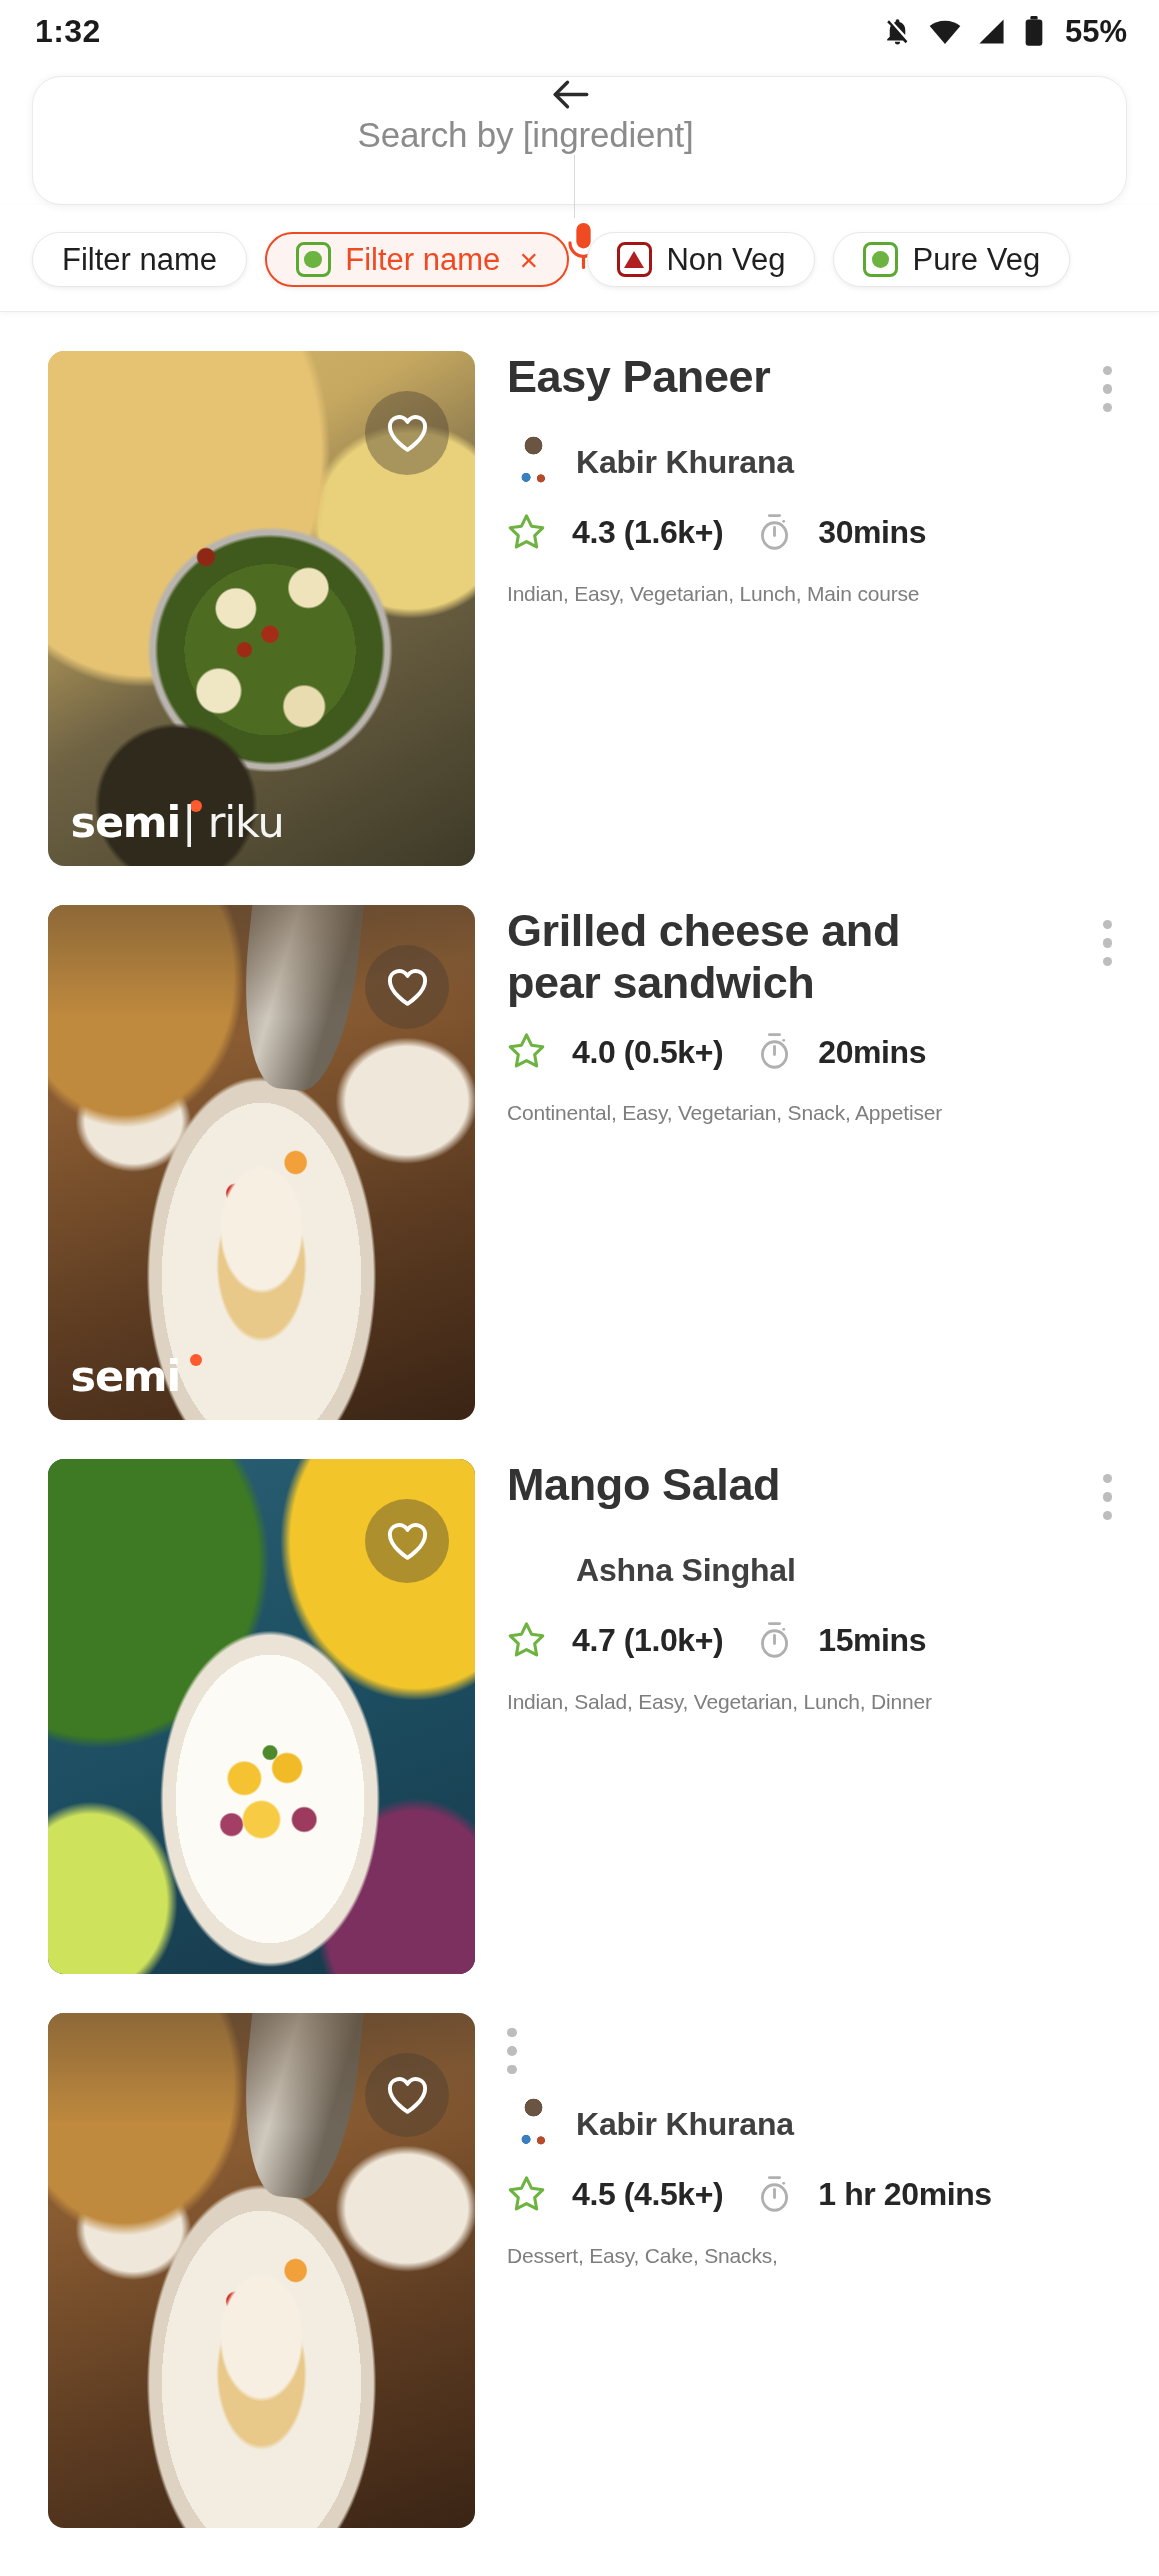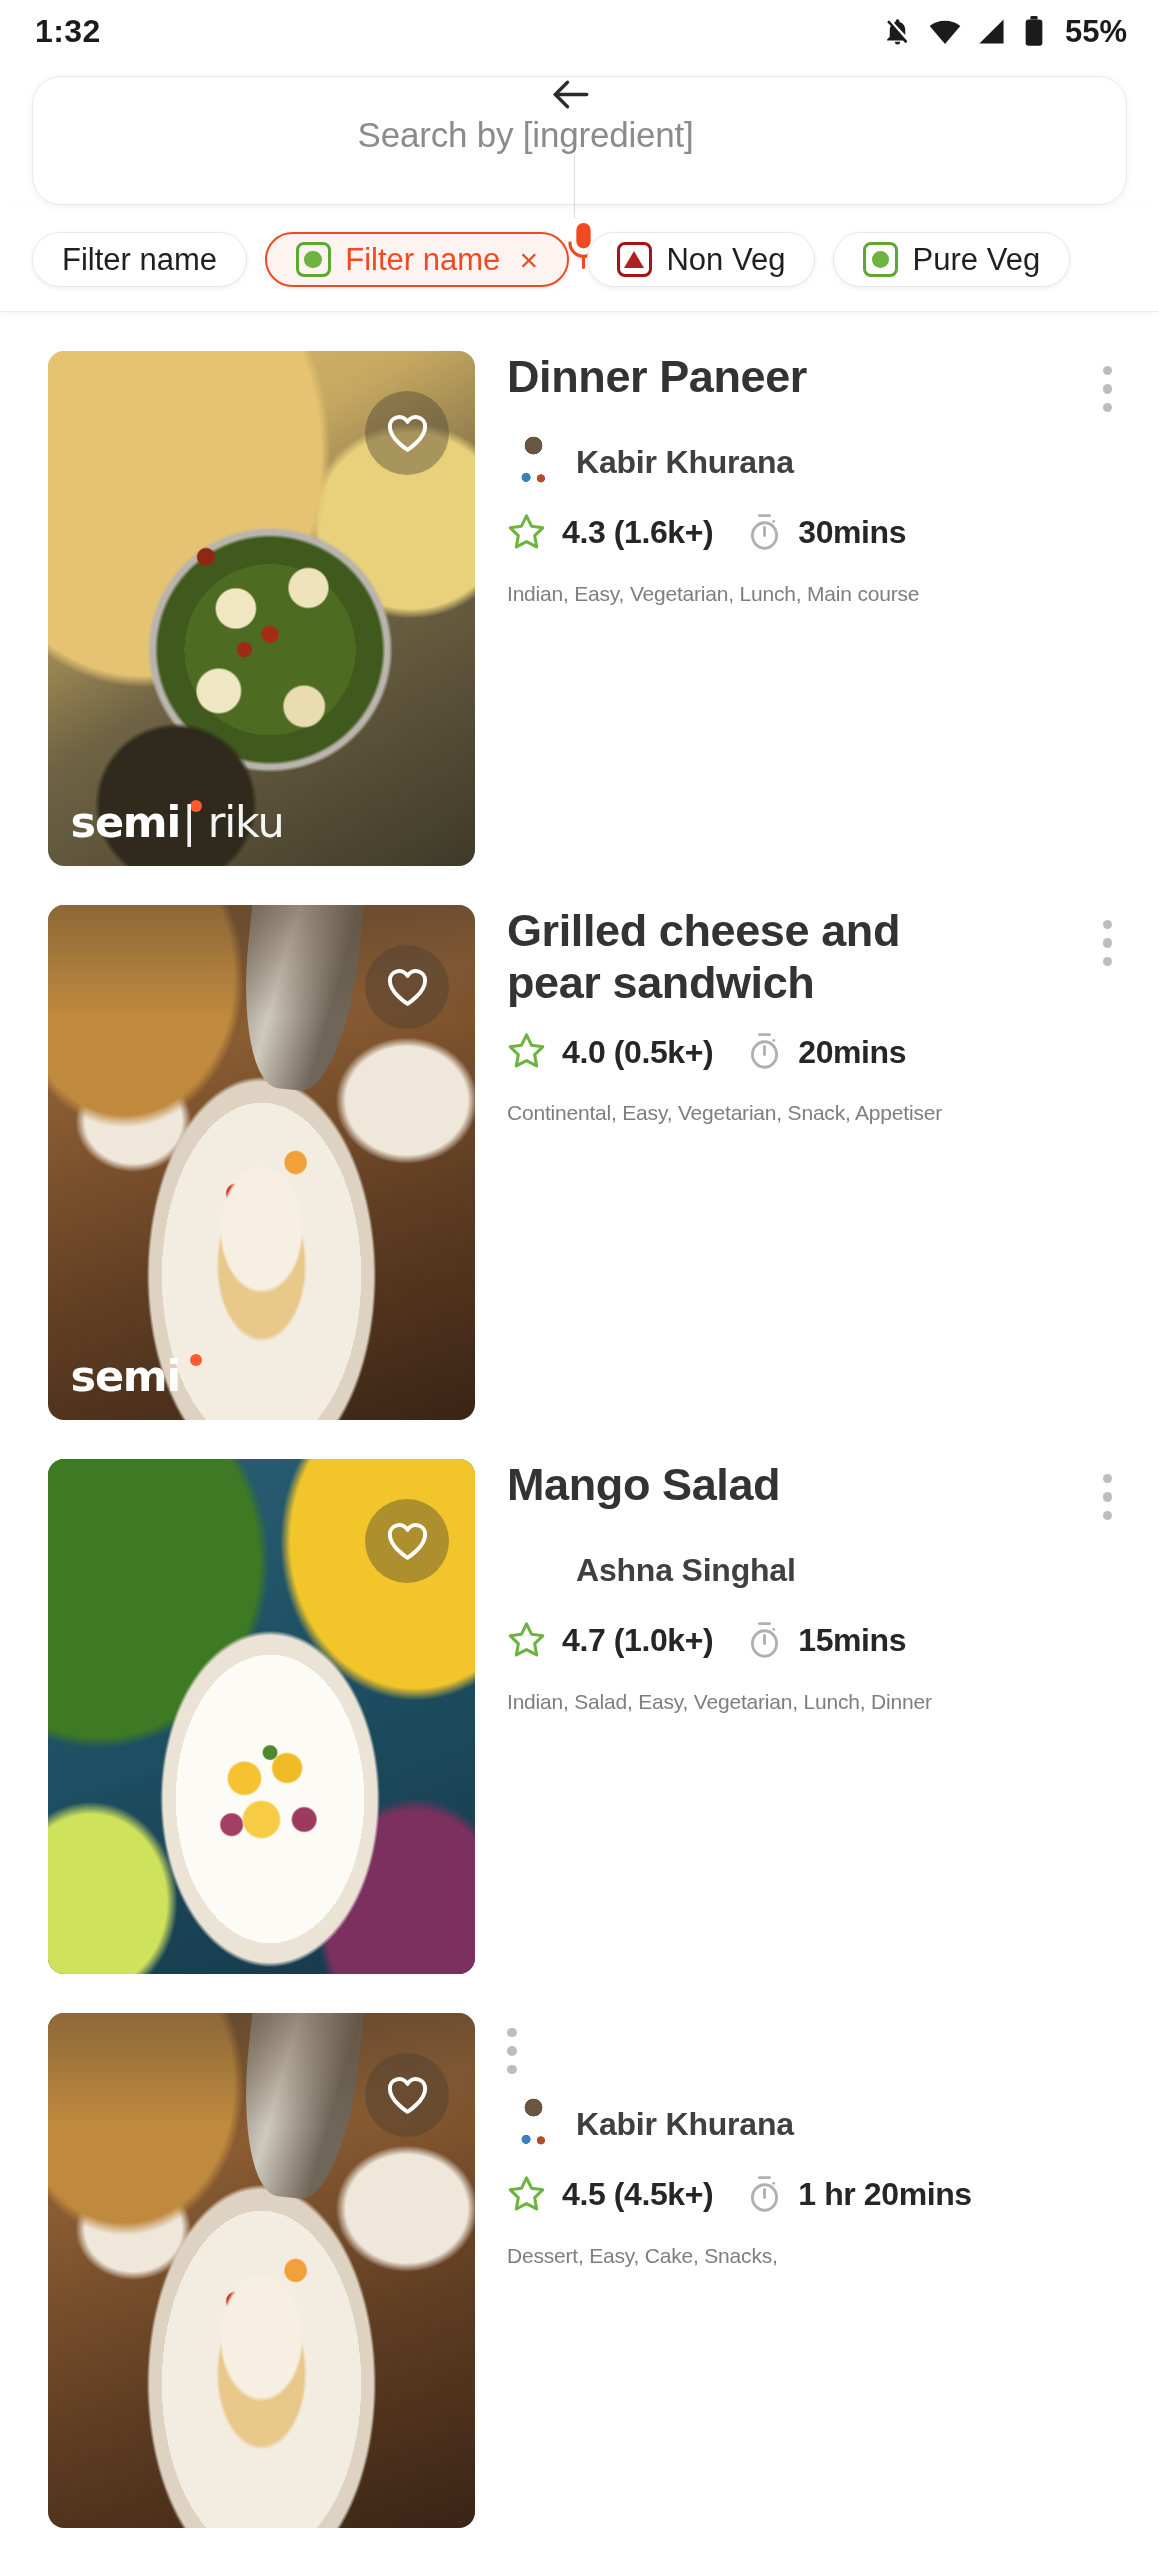--- a/index.html
+++ b/index.html
@@ -109,21 +109,21 @@
   }
   .kebab { width:11.3px; flex:0 0 auto; padding-top:14.5px; margin-right:13px; cursor:pointer; }
   .kebab i { display:block; width:9.7px; height:9.7px; border-radius:50%; background:#bdbdbd; margin-bottom:8.9px; }
   .kebab i:last-child { margin-bottom:0; }
 
   .author-row { display:flex; align-items:center; gap:16px; margin-top:24px; }
   .avatar { width:53px; height:53px; border-radius:50%; overflow:hidden; flex:0 0 auto; position:relative; }
   .author-name { font-size:32px; font-weight:700; color:#404040; letter-spacing:-0.2px; }
 
   .meta-row { display:flex; align-items:center; margin-top:22.5px; }
-  .meta-val { font-size:32px; font-weight:700; color:#262626; margin-left:16px; letter-spacing:-0.4px; }
+  .meta-val { font-size:32px; font-weight:700; color:#262626; margin-left:26px; letter-spacing:-0.4px; }
   .meta-gap { width:34px; }
 
   .tags { margin-top:24px; font-size:21px; color:#7e7e7e; line-height:1.5; max-width:515px; letter-spacing:-0.2px; }
 
   
   .img-palak {
     width:100%; height:100%;
     background:
       radial-gradient(circle at 52% 58%, #4e6b22 0 23%, #3f5a1c 23% 30%, rgba(0,0,0,0) 31%),
       radial-gradient(circle at 52% 58%, rgba(0,0,0,0) 0 30%, #b9b4ad 30% 32%, rgba(0,0,0,0) 33%),
@@ -318,21 +318,21 @@
         </div>
       </div>
       <div class="heart-btn">
         <svg width="45" height="42" viewBox="0 0 24 22" fill="none" stroke="#fff" stroke-width="2.1" stroke-linejoin="round">
           <path d="M12 20S2.6 14 2.6 7.6A5 5 0 0 1 12 5.1a5 5 0 0 1 9.4 2.5C21.4 14 12 20 12 20z"></path>
         </svg>
       </div>
     </div>
     <div class="info">
       <div class="title-row">
-        <div class="r-title">Dinner Paneer</div>
+        <div class="r-title">Easy Paneer</div>
         <div class="kebab">
             <i></i>
             <i></i>
             <i></i>
           </div>
       </div>
       <div class="author-row">
         <span class="avatar"><span class="av-photo"></span></span>
         <span class="author-name">Kabir Khurana</span>
       </div>

